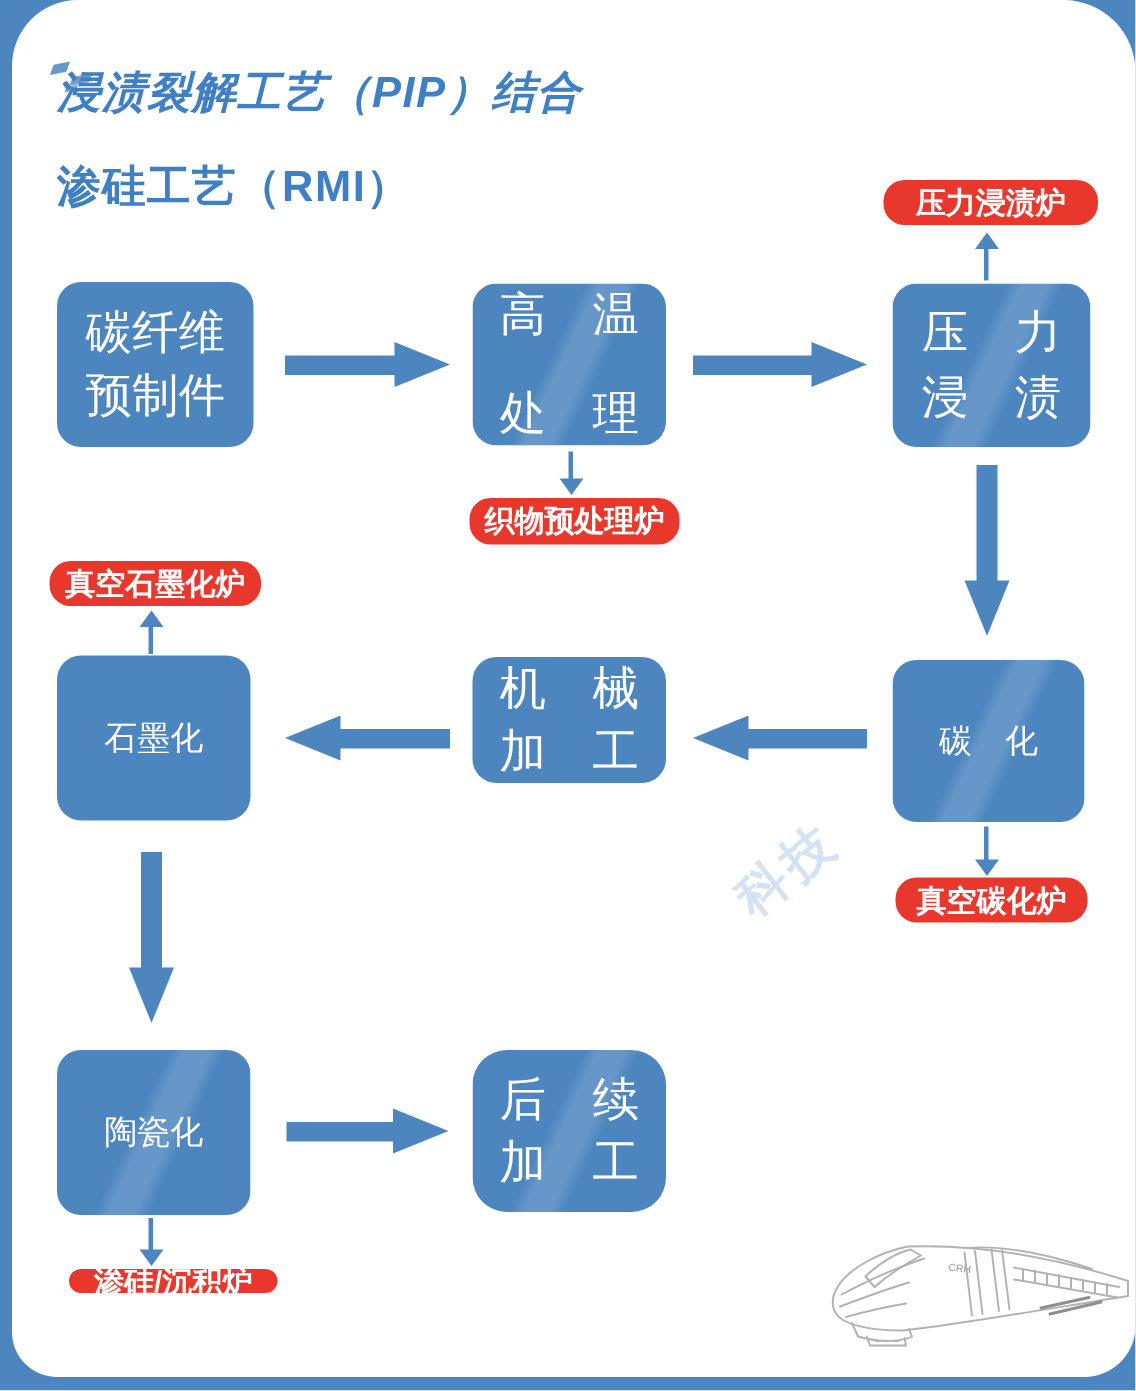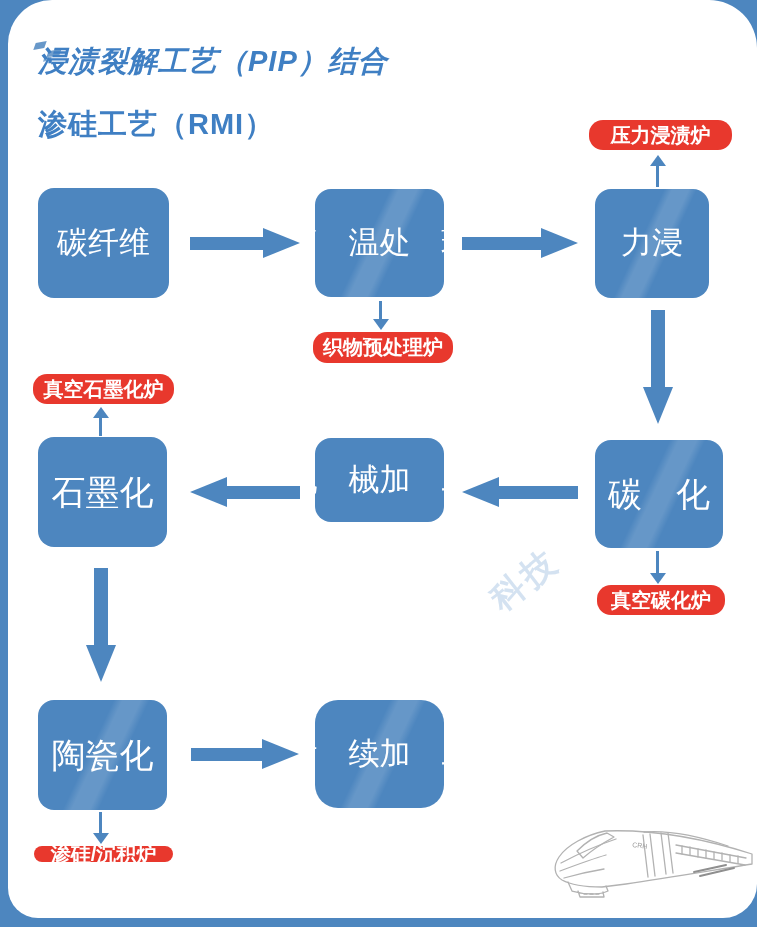--- a/index.html
+++ b/index.html
@@ -16,46 +16,46 @@
   
   .title-line{
     position:absolute;left:38px;color:#3f7fc3;font-weight:700;
     font-size:29px;letter-spacing:1px;white-space:nowrap;z-index:3;
   }
   #title-line1{top:42px;font-style:italic;}
   #title-line2{top:105px;}
   
   .box{
     position:absolute;background:#4d86bf;border-radius:16px;color:#fff;
-    display:flex;flex-direction:row;justify-content:center;align-items:center;
+    display:flex;flex-direction:column;justify-content:center;align-items:center;
     font-size:31px;line-height:1.36;z-index:2;text-align:center;white-space:nowrap;
   }
   .box.shine{
     background-image:linear-gradient(115deg,transparent 42%,rgba(255,255,255,.14) 47%,rgba(255,255,255,.14) 57%,transparent 62%);
   }
-  .box.single{font-size:34px;}
+  .box.single{font-size:22px;}
   #box-preform{left:38px;top:188px;width:131px;height:110px;}
-  #box-high-temp{left:315px;top:189px;width:129px;height:108px;}
-  #box-pressure{left:595px;top:189px;width:114px;height:109px;}
+  #box-high-temp{left:315px;top:189px;width:129px;height:108px;justify-content:space-between;}
+  #box-pressure{left:595px;top:189px;width:132px;height:109px;}
   #box-carbonization{left:595px;top:440px;width:128px;height:108px;}
   #box-machining{left:315px;top:438px;width:129px;height:84px;}
   #box-graphitization{left:38px;top:437px;width:129px;height:110px;}
   #box-ceramization{left:38px;top:700px;width:129px;height:110px;}
   #box-post{left:315px;top:700px;width:129px;height:108px;border-radius:23px;}
   
   .pill{
     position:absolute;background:#e8382d;border-radius:14px;color:#fff;
     font-weight:700;font-size:20px;display:flex;align-items:center;
     justify-content:center;z-index:2;white-space:nowrap;
   }
   #pill-pressure-furnace{left:589px;top:120px;width:143px;height:30px;}
   #pill-fabric-furnace{left:313px;top:332px;width:140px;height:31px;}
   #pill-graphitization-furnace{left:33px;top:374px;width:141px;height:30px;}
   #pill-carbonization-furnace{left:597px;top:585px;width:128px;height:30px;}
-  #pill-silicon-furnace{left:34px;top:846px;width:139px;height:16px;text-decoration:underline;}
+  #pill-silicon-furnace{left:46px;top:846px;width:139px;height:16px;text-decoration:underline;}
   
   .arr{position:absolute;z-index:2;}
   .arr .shaft{position:absolute;background:#4d86bf;}
   .arr .head{position:absolute;width:0;height:0;}
   
   .arr-right .shaft{left:0;right:36px;top:8px;height:13px;}
   .arr-right .head{right:0;top:-1px;border-left:37px solid #4d86bf;border-top:15px solid transparent;border-bottom:15px solid transparent;}
   
   .arr-left .shaft{left:36px;right:0;top:8px;height:13px;}
   .arr-left .head{left:0;top:-1px;border-right:37px solid #4d86bf;border-top:15px solid transparent;border-bottom:15px solid transparent;}
@@ -106,20 +106,21 @@
   <div class="wm" id="wm2">科技</div>
   <div class="wm-frag" id="wmf-a"></div>
   <div class="wm-frag" id="wmf-b"></div>
   <div class="wm-frag" id="wmf-c"></div>
 
   <div class="title-line" id="title-line1">浸渍裂解工艺（PIP）结合</div>
   <div class="title-line" id="title-line2">渗硅工艺（RMI）</div>
 
   <div class="box" id="box-preform">
     <span>碳纤维</span>
+    <span>预制件</span>
   </div>
   <div class="box shine" id="box-high-temp">
     <span>高　温</span>
     <span>处　理</span>
   </div>
   <div class="box shine" id="box-pressure">
     <span>压　力</span>
     <span>浸　渍</span>
   </div>
   <div class="box shine single" id="box-carbonization">

